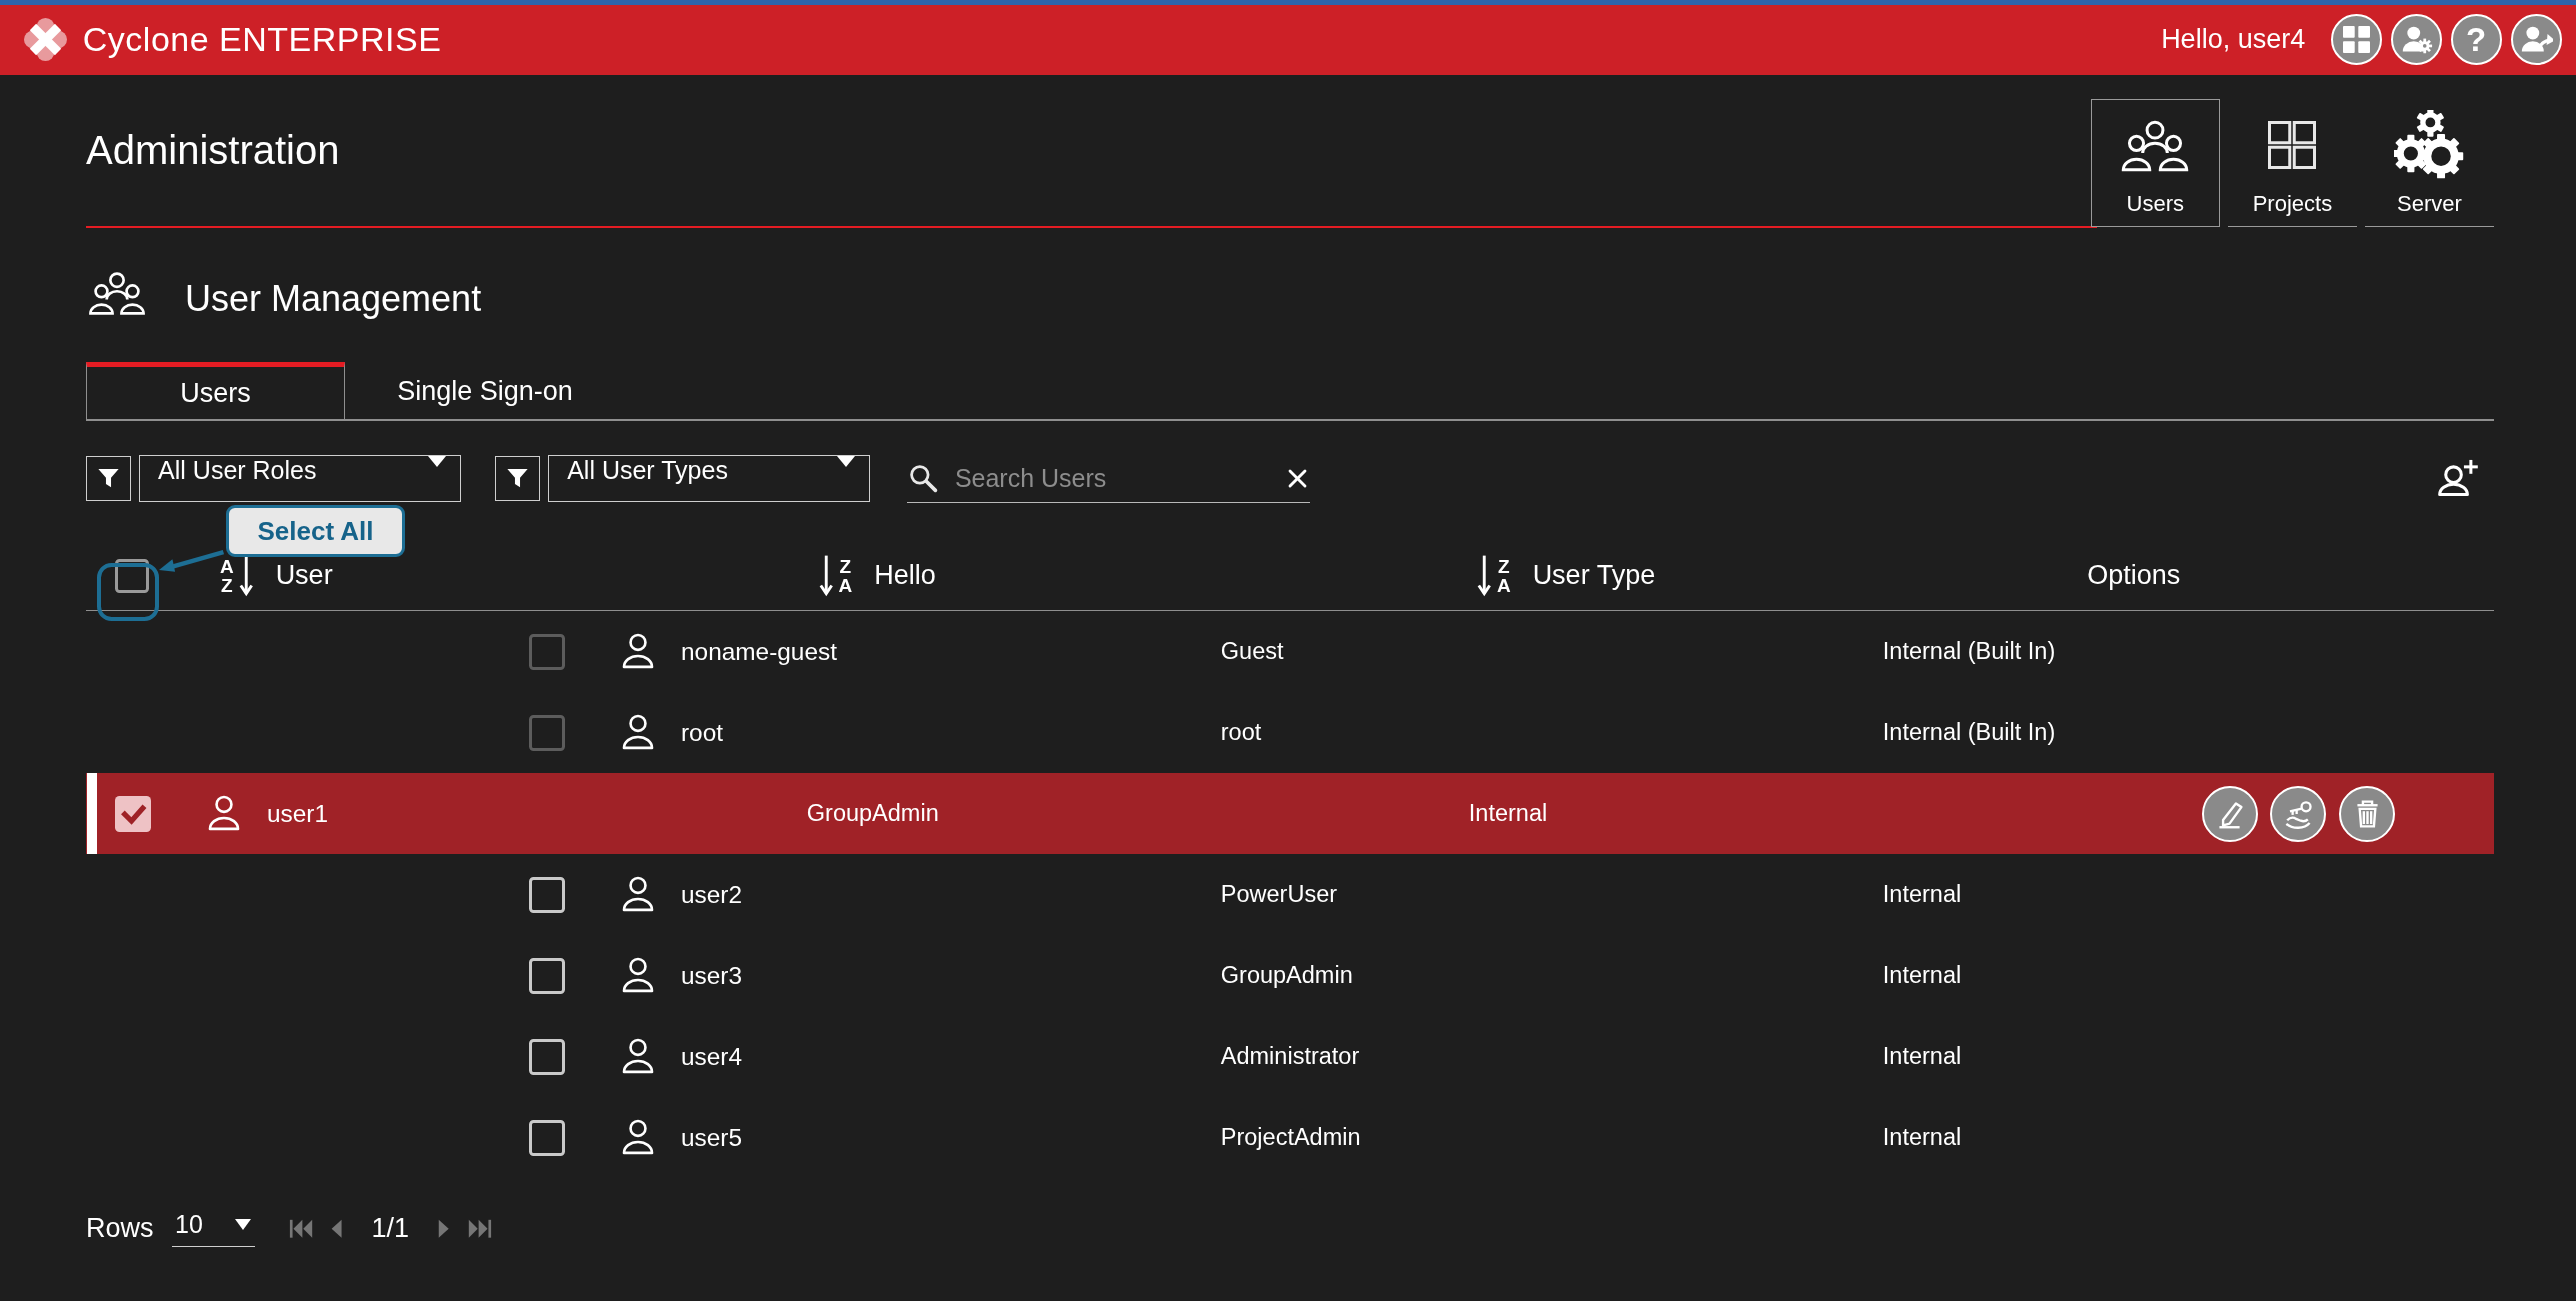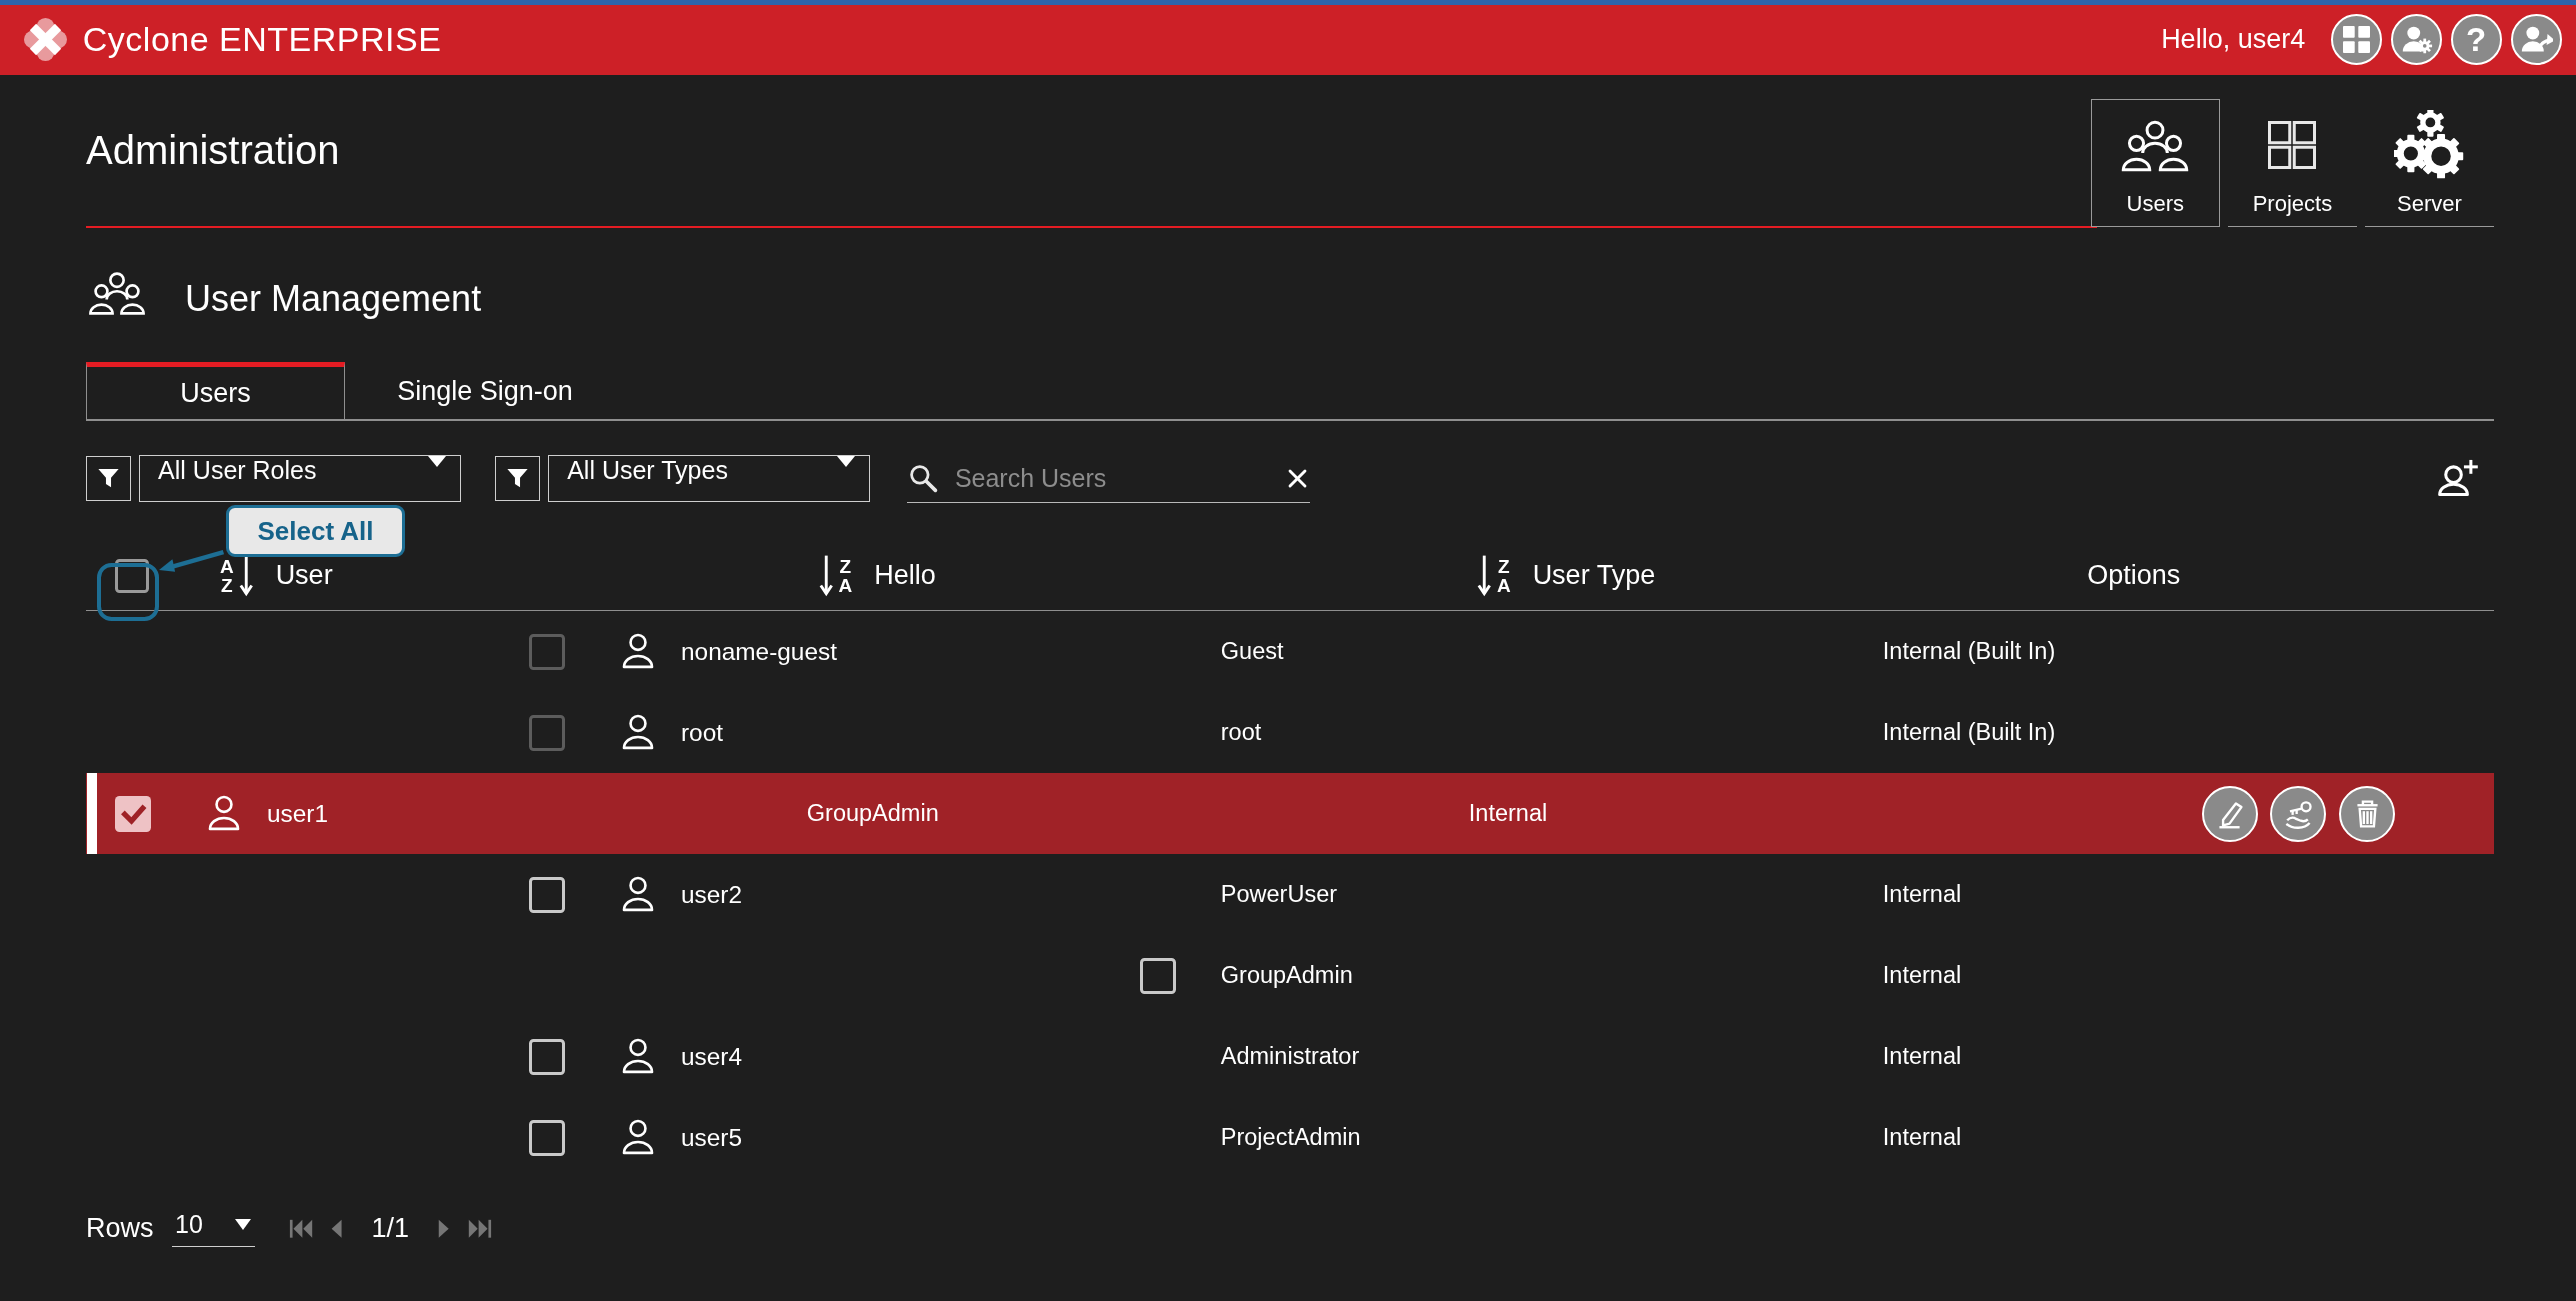--- a/index.html
+++ b/index.html
@@ -488,20 +488,29 @@
           </div>
 
     </div>
 
     <div class="row">
       <div class="c1">
         <span class="cb">
           
         </span>
       </div>
+      <div class="c2">
+        <span class="avatar">
+          <svg width="42" height="42" viewBox="0 0 48 48" fill="none" stroke="#fff" stroke-width="3">
+            <circle cx="24" cy="13" r="8.5"></circle>
+            <path d="M8 41 a16 12.5 0 0 1 32 0 z" stroke-linejoin="round"></path>
+          </svg>
+        </span>
+        <span class="uname">user3</span>
+      </div>
       <div class="c3">
             <span class="cellpad">GroupAdmin</span>
           </div>
       <div class="c4">
             <span class="cellpad">Internal</span>
           </div>
 
     </div>
 
     <div class="row">

